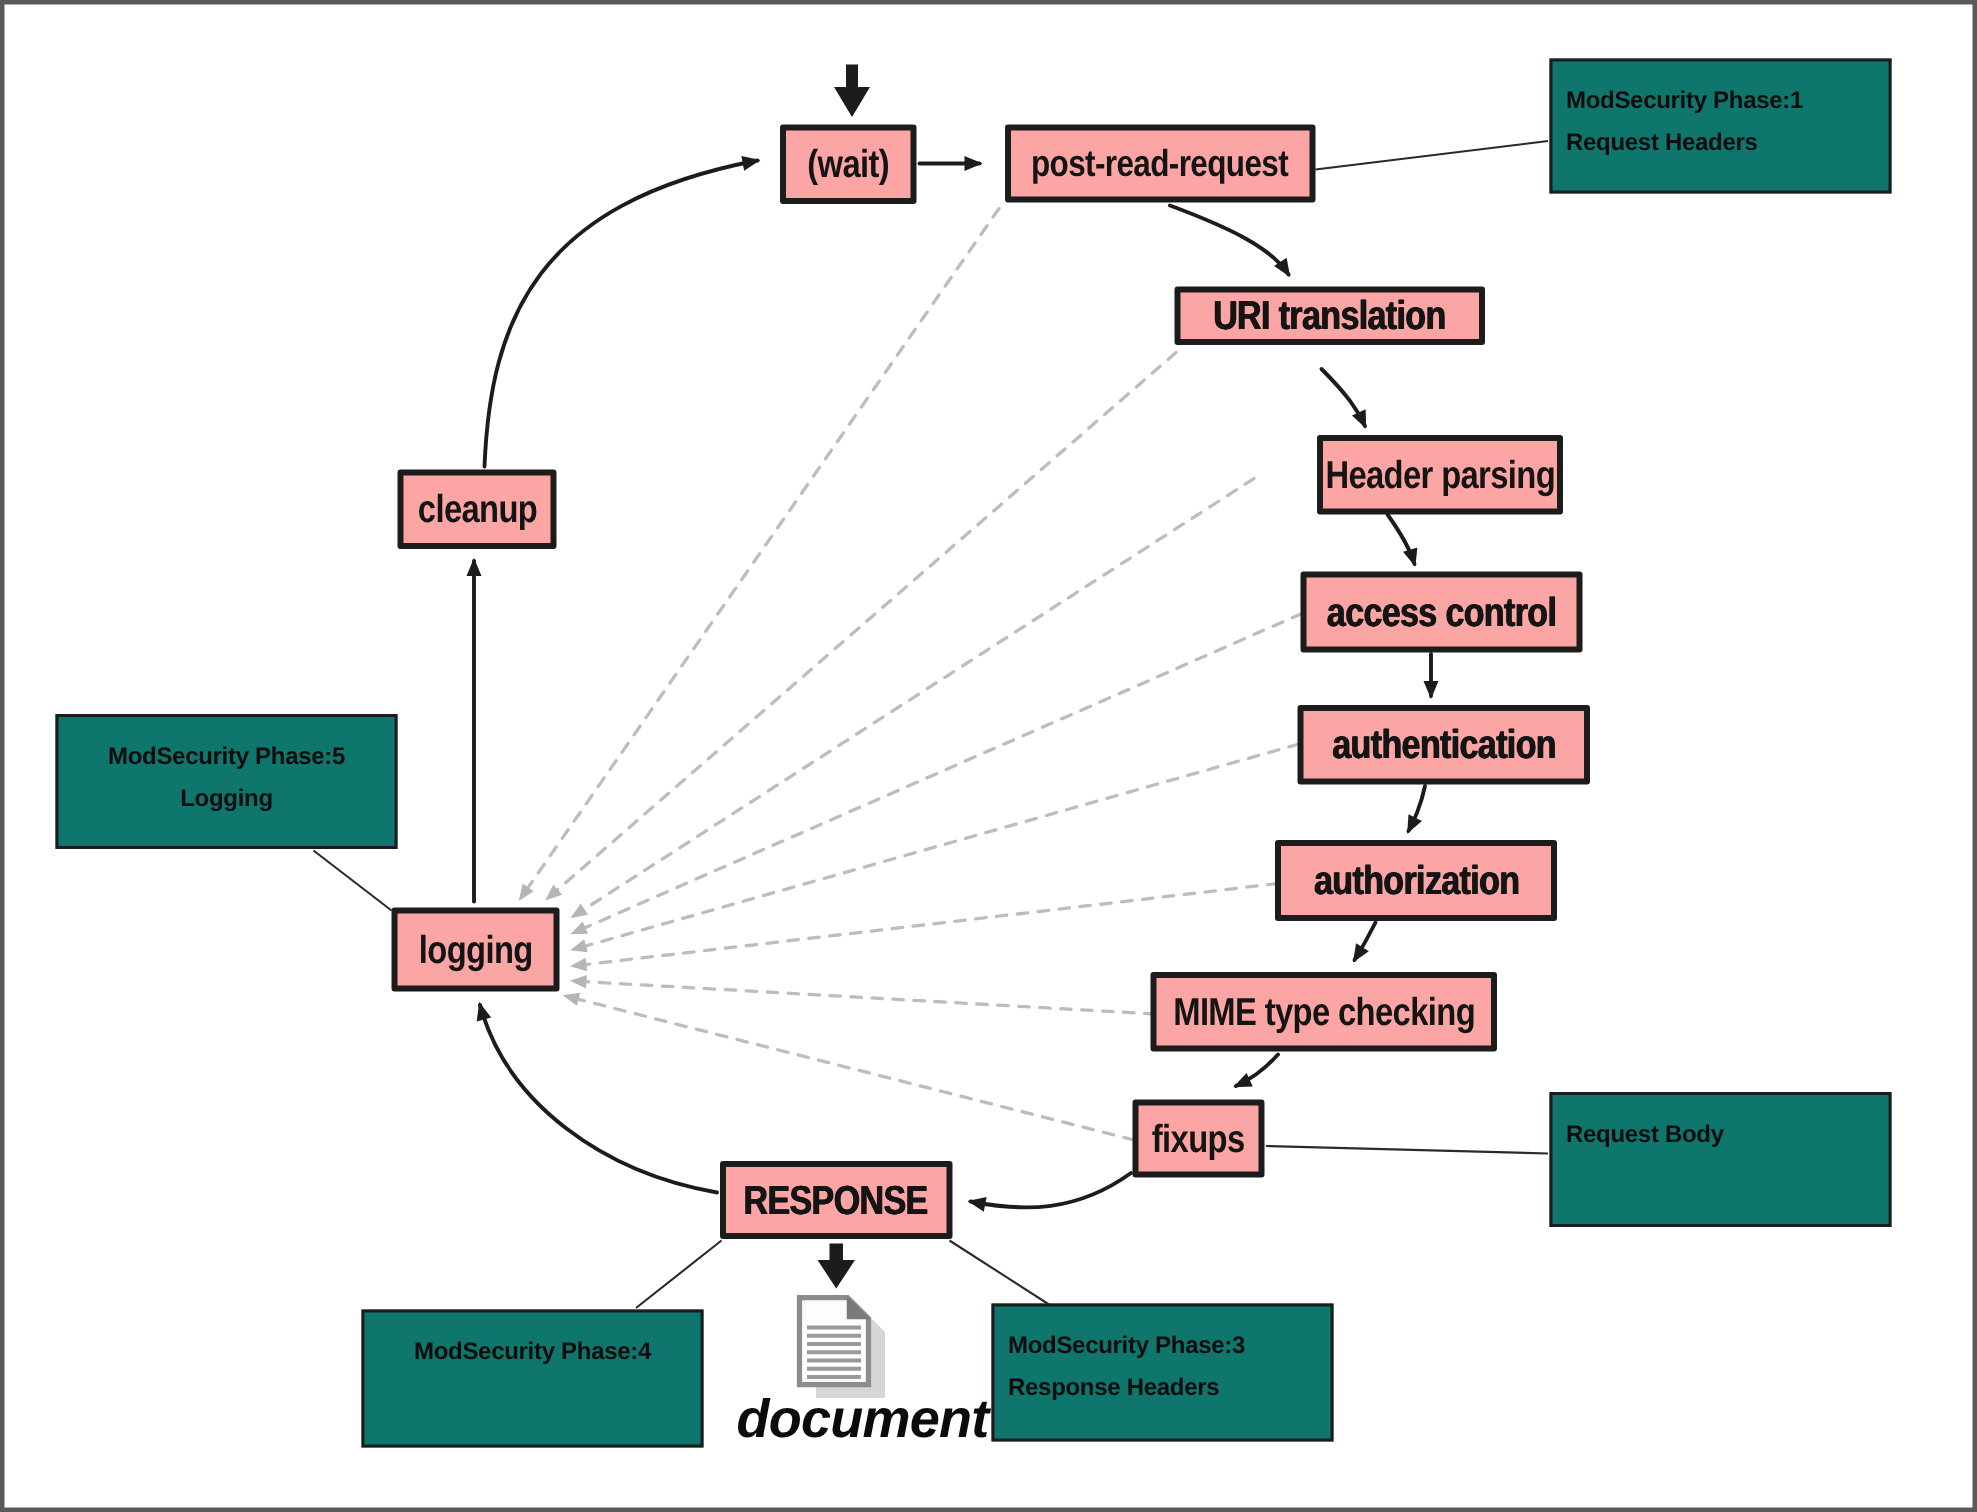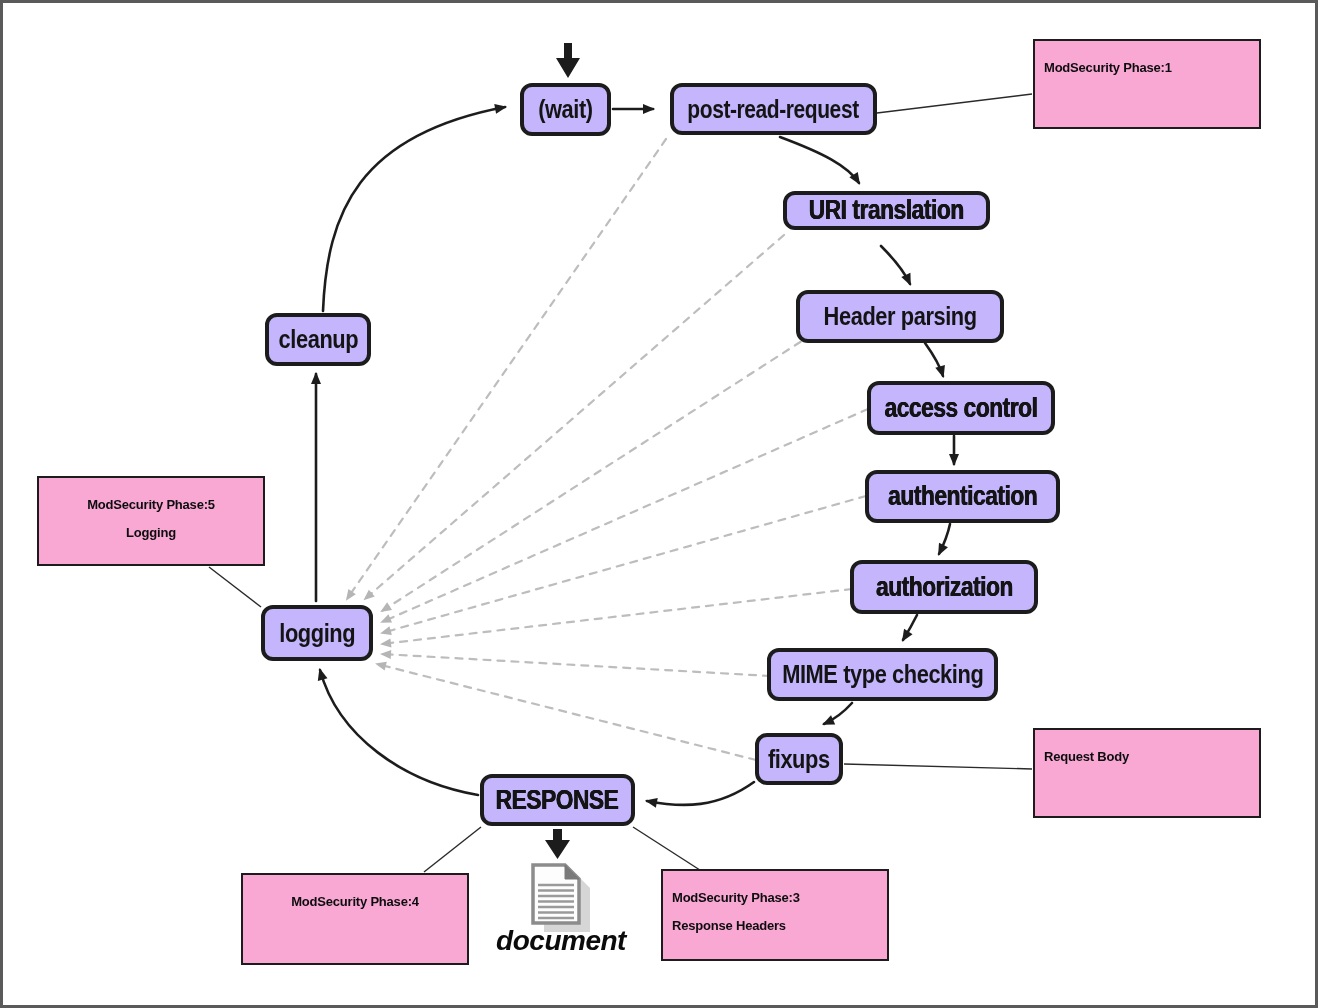--- a/index.html
+++ b/index.html
@@ -3,39 +3,39 @@
 <meta charset="utf-8">
 <style>
   html,body{margin:0;padding:0;background:#fff;}
   #frame{
     position:relative;width:1318px;height:1008px;background:#ffffff;
     border:3px solid #5a5a5a;box-sizing:border-box;overflow:hidden;
     font-family:"Liberation Sans",sans-serif;
   }
   #arrows{position:absolute;left:0;top:0;width:1318px;height:1008px;pointer-events:none;}
   .node{
-    position:absolute;background:#c4b5fd;border:4px solid #1c1c1c;border-radius:12px;
+    position:absolute;background:#fca5a5;border:4px solid #1c1c1c;border-radius:2px;
     display:flex;align-items:center;justify-content:center;
     color:#141414;font-weight:bold;font-size:26px;box-sizing:border-box;
     filter:blur(0.4px);
   }
   .node > span{display:inline-block;transform:scaleX(0.84);white-space:nowrap;letter-spacing:-0.5px;}
   .node.heavy{font-size:27px;}
   .node.heavy > span{text-shadow:0.4px 0 #141414,-0.4px 0 #141414;}
   .callout{
-    position:absolute;width:228px;height:90px;background:#f9a8d4;border:2px solid #1c1c1c;
+    position:absolute;width:228px;height:90px;background:#0f766e;border:2px solid #1c1c1c;
     box-sizing:border-box;padding:13px 9px 0 9px;color:#0d0d0d;
-    font-weight:bold;font-size:13px;line-height:28px;letter-spacing:-0.2px;
+    font-weight:bold;font-size:16px;line-height:28px;letter-spacing:-0.2px;
   }
   .callout.align-right{text-align:center;}
   .callout div{white-space:nowrap;}
   #doc-icon{position:absolute;left:518px;top:856px;filter:blur(0.4px);}
   #doc-label{
     position:absolute;left:488px;top:922px;width:140px;text-align:center;
-    font-weight:bold;font-style:italic;font-size:28px;color:#0b0b0b;
+    font-weight:bold;font-style:italic;font-size:36px;color:#0b0b0b;
     letter-spacing:-0.5px;filter:blur(0.5px);
   }
 </style>
 </head>
 <body>
 
 <div id="frame">
 
   <svg id="arrows" viewBox="0 0 1318 1008" xmlns="http://www.w3.org/2000/svg">
     <defs>
@@ -93,21 +93,21 @@
 
   <div class="node" style="left:517px;top:80px;width:91px;height:53px">
       <span>(wait)</span>
     </div>
   <div class="node" style="left:667px;top:80px;width:207px;height:52px">
       <span style="font-size:25px">post-read-request</span>
     </div>
   <div class="node heavy" style="left:780px;top:188px;width:207px;height:39px">
       <span>URI translation</span>
     </div>
-  <div class="node" style="left:793px;top:287px;width:208px;height:53px">
+  <div class="node" style="left:875px;top:287px;width:164px;height:53px">
       <span>Header parsing</span>
     </div>
   <div class="node heavy" style="left:864px;top:378px;width:188px;height:54px">
       <span>access control</span>
     </div>
   <div class="node heavy" style="left:862px;top:467px;width:195px;height:53px">
       <span>authentication</span>
     </div>
   <div class="node heavy" style="left:847px;top:557px;width:188px;height:54px">
       <span>authorization</span>
@@ -123,20 +123,21 @@
     </div>
   <div class="node" style="left:258px;top:602px;width:112px;height:56px">
       <span>logging</span>
     </div>
   <div class="node" style="left:262px;top:310px;width:106px;height:53px">
       <span>cleanup</span>
     </div>
 
   <div class="callout" style="left:1030px;top:36px">
     <div>ModSecurity Phase:1</div>
+    <div>Request Headers</div>
   </div>
   <div class="callout" style="left:1030px;top:725px">
     <div>Request Body</div>
   </div>
   <div class="callout" style="left:658px;top:866px;height:92px">
     <div>ModSecurity Phase:3</div>
     <div>Response Headers</div>
   </div>
   <div class="callout align-right" style="left:238px;top:870px;height:92px">
     <div>ModSecurity Phase:4</div>

